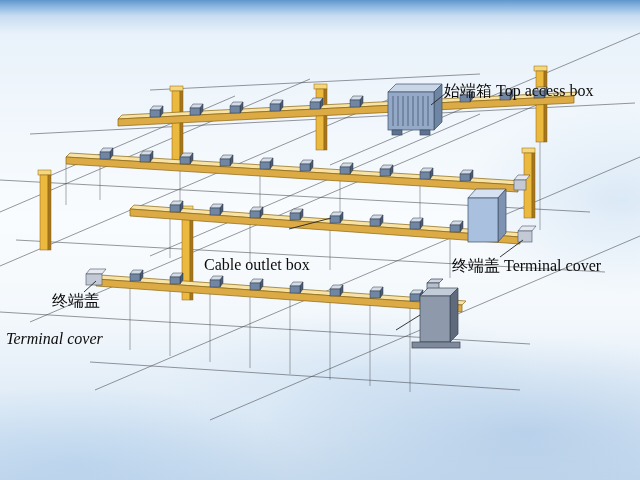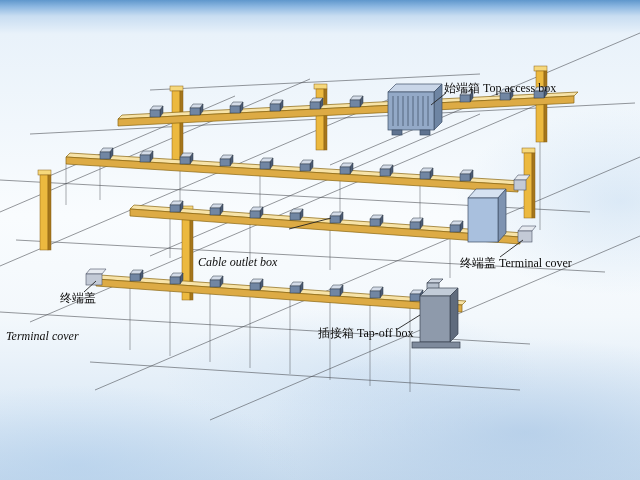--- a/index.html
+++ b/index.html
@@ -11,21 +11,21 @@
     background:
       radial-gradient(60% 28% at 82% 90%, rgba(160,192,226,.55), rgba(160,192,226,0) 70%),
       radial-gradient(50% 24% at 12% 97%, rgba(173,204,235,.5), rgba(173,204,235,0) 70%),
       radial-gradient(42% 20% at 55% 78%, rgba(198,219,240,.45), rgba(198,219,240,0) 70%),
       radial-gradient(40% 30% at 97% 42%, rgba(176,206,235,.40), rgba(176,206,235,0) 65%),
       linear-gradient(180deg,#5f97cc 0px,#8fb9e2 7px,#c8ddf1 16px,#e9f2fa 34px,#f9fcfe 45%,#f3f8fc 66%,#ddeaf6 86%,#c6daed 100%);
   }
   svg{position:absolute;left:0;top:0;}
   .lbl{
     position:absolute;
-    font-size:12px;
+    font-size:16px;
     color:#0b0b0b;
     white-space:nowrap;
     line-height:1.1;
     text-shadow:0 0 1px rgba(255,255,255,.4);
   }
 </style>
 </head>
 <body>
 
 <div class="stage">
@@ -223,19 +223,18 @@
   <g stroke="#222222" stroke-width="0.9">
     <line x1="446" y1="93" x2="431" y2="105"></line>
     <line x1="289" y1="229" x2="331" y2="218"></line>
     <line x1="500" y1="257" x2="523" y2="240"></line>
     <line x1="84" y1="292" x2="96" y2="281"></line>
     <line x1="396" y1="330" x2="420" y2="315"></line>
   </g>
 </svg>
 
 <div class="lbl" style="left:444px;top:82px;">始端箱 Top access box</div>
-<div class="lbl" style="left:198px;top:256px;font-style:italic;">Cable outlet box</div>
-<div class="lbl" style="left:452px;top:257px;padding-left:8px;">终端盖 Terminal cover</div>
-<div class="lbl" style="left:60px;top:292px;">终端盖</div>
+<div class="lbl" style="left:204px;top:256px;">Cable outlet box</div>
+<div class="lbl" style="left:452px;top:257px;">终端盖 Terminal cover</div>
+<div class="lbl" style="left:52px;top:292px;">终端盖</div>
 <div class="lbl" style="left:6px;top:330px;font-style:italic;">Terminal cover</div>
-<div class="lbl" style="left:318px;top:327px;">插接箱 Tap-off box</div>
 
 </div>
 
 </body></html>

